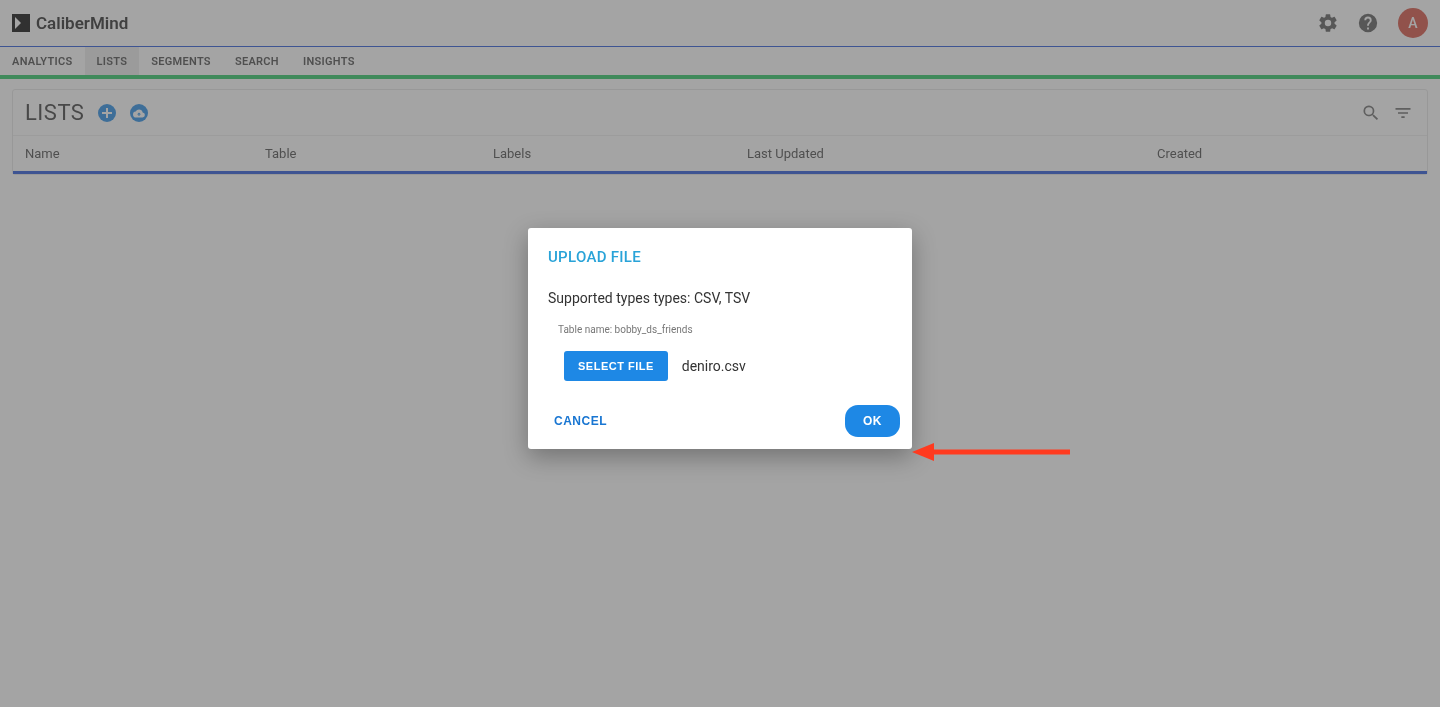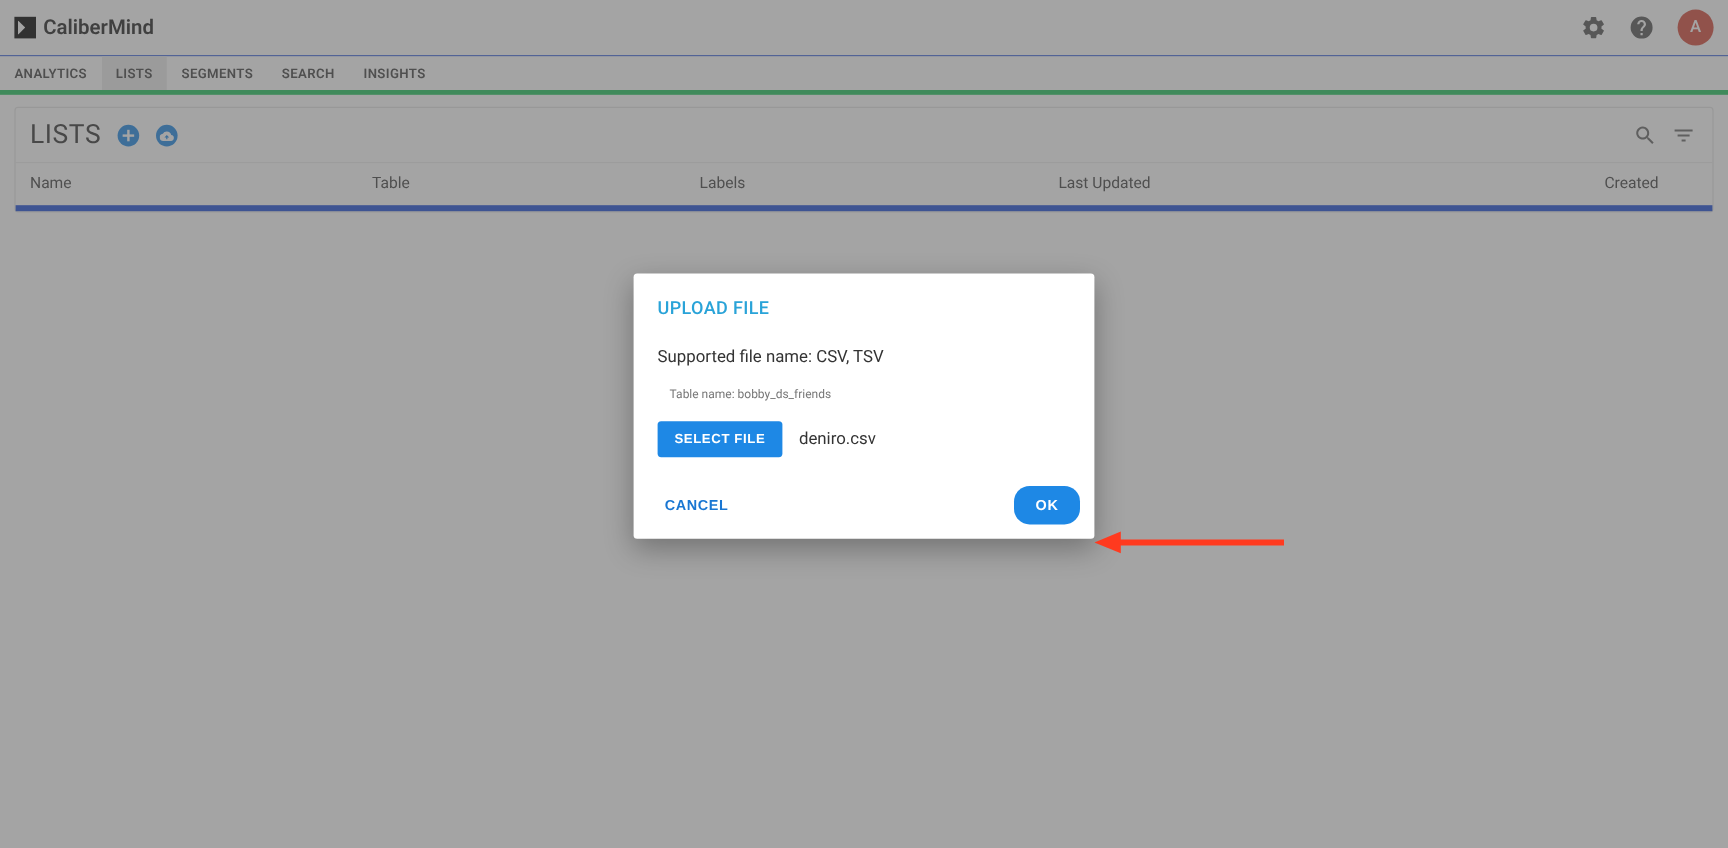--- a/index.html
+++ b/index.html
@@ -112,22 +112,21 @@
     margin-left: 8px;
     cursor: pointer;
   }
   .table-row {
     display: grid;
     grid-template-columns: 240px 228px 254px 410px 280px;
     padding: 10px 12px;
     font-size: 13px;
     color: #444;
     border-top: 1px solid #eee;
-    border-bottom: 5px solid #1d4ed8;
-    gap: 45px;
+    border-bottom: 3px solid #1d4ed8;
   }
   .overlay {
     position: absolute;
     inset: 0;
     background: rgba(90,90,90,0.55);
     display: flex;
     align-items: flex-start;
     justify-content: center;
     padding-top: 228px;
   }
@@ -177,20 +176,21 @@
     font-size: 10px;
     color: #777;
     padding: 4px 30px 0 30px;
     margin-bottom: 16px;
   }
   .file-row {
     display: flex;
     align-items: center;
     padding: 0 20px;
     margin-bottom: 24px;
+    margin-left: 16px;
   }
   .select-file-btn {
     background: #1e88e5;
     color: #fff;
     border: none;
     font-size: 11px;
     font-weight: 600;
     letter-spacing: 0.5px;
     padding: 9px 14px;
     border-radius: 3px;
@@ -301,21 +301,21 @@
       <div>Labels</div>
       <div>Last Updated</div>
       <div>Created</div>
     </div>
   </div>
 </div>
 
 <div class="overlay">
   <div class="dialog">
     <div class="dialog-title">UPLOAD FILE</div>
-    <div class="dialog-text">Supported file name: CSV, TSV</div>
+    <div class="dialog-text">Supported types types: CSV, TSV</div>
     <div class="helper-text">Table name: bobby_ds_friends</div>
     <div class="file-row">
       <button class="select-file-btn">SELECT FILE</button>
       <span class="file-name">deniro.csv</span>
     </div>
     <div class="dialog-actions">
       <button class="btn-flat">CANCEL</button>
       <button class="btn-raised">OK</button>
     </div>
   </div>

